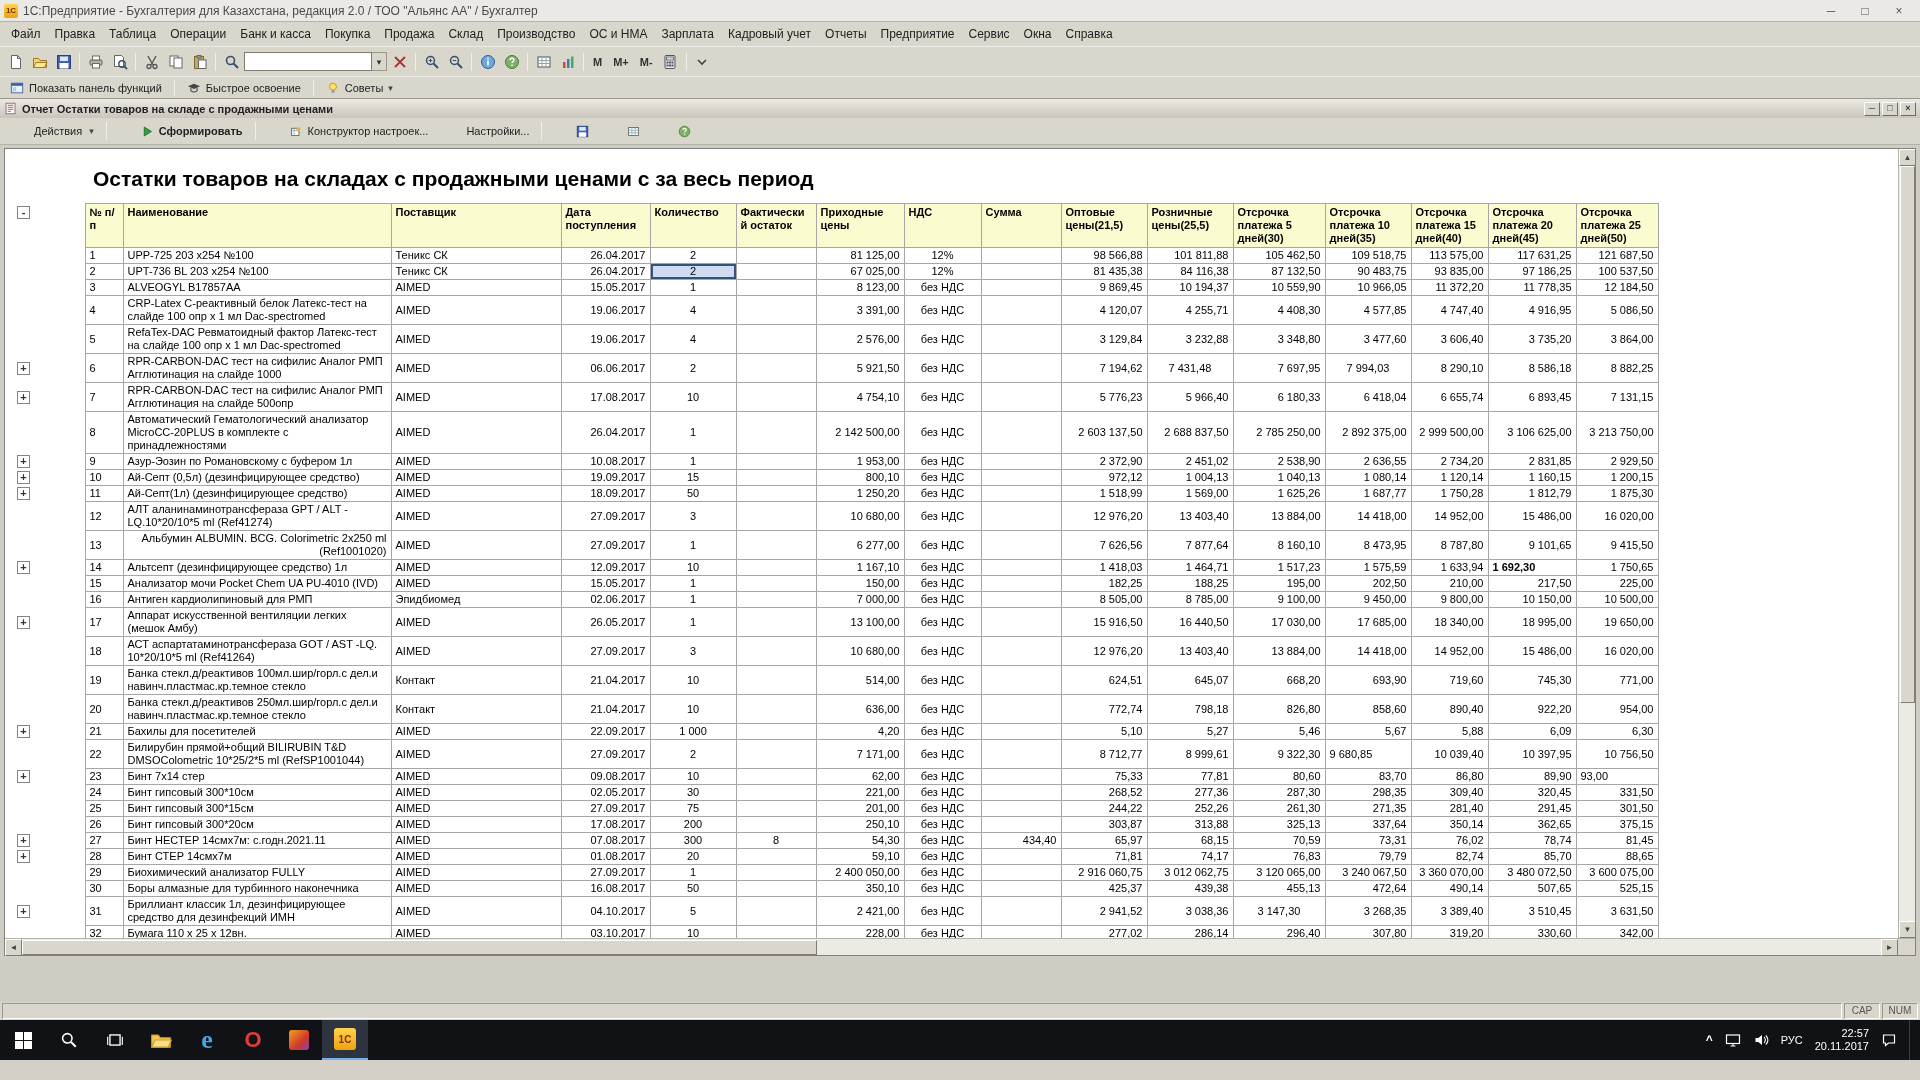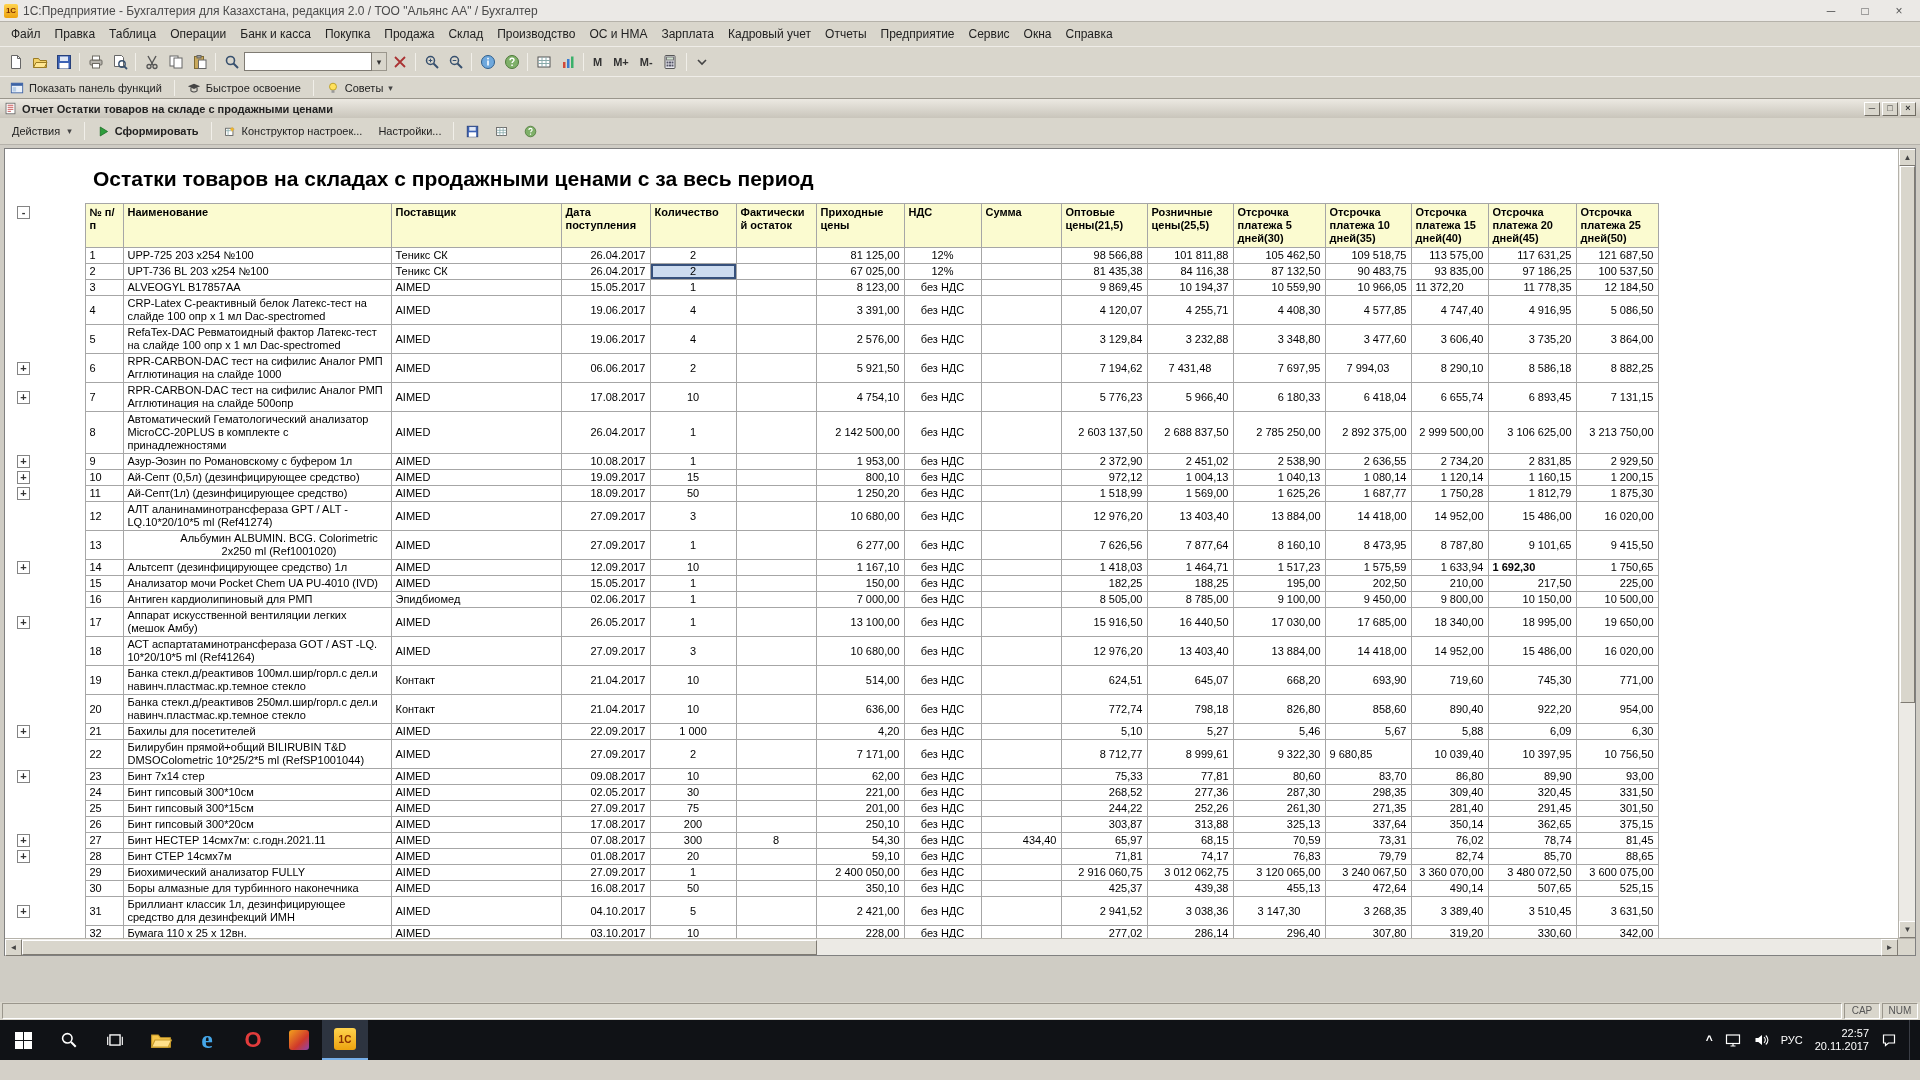--- a/index.html
+++ b/index.html
@@ -28,21 +28,21 @@
   .pb-btn svg { width:14px; height:14px; }
   .pb-caret { font-size:9px; color:#444; }
   .pb-sep { width:1px; height:16px; background:#a8a49a; border-right:1px solid #f1efe9; }
 
   .report-titlebar { height:20px; background:linear-gradient(#ece9e2,#c9c5bb); border-top:1px solid #9a968c; display:flex; align-items:center; gap:5px; padding:0 4px; font-size:11px; font-weight:bold; color:#222; }
   .report-titlebar svg { width:13px; height:13px; }
   .rw-btns { margin-left:auto; display:flex; gap:2px; }
   .rw-btn { width:16px; height:14px; background:#d9d6cc; border:1px solid; border-color:#fff #6f6b62 #6f6b62 #fff; font-size:9px; line-height:11px; text-align:center; color:#333; }
 
   .report-toolbar { height:27px; background:#d9d6cc; border-bottom:1px solid #b5b2aa; display:flex; align-items:center; padding:0 5px; gap:2px; font-size:11px; color:#222; }
-  .rt-btn { display:flex; align-items:center; gap:5px; padding:4px 7px; }
+  .rt-btn { display:flex; align-items:center; gap:5px; padding:4px 7px;margin-left:22px; }
   .rt-btn svg { width:13px; height:13px; }
   .rt-bold { font-weight:bold; }
   .rt-caret { font-size:9px; color:#444; margin-left:2px; }
   .rt-sep { width:1px; height:18px; background:#a8a49a; border-right:1px solid #f1efe9; margin:0 3px; }
 
   
   .content { height:857px; background:#cfccc4; padding:3px 4px 0 4px; }
   .sheet-outer { height:808px; border:1px solid #808080; background:#fff; display:flex; flex-direction:column; }
   .sheet-view { flex:1; display:flex; overflow:hidden; }
   .sheet { flex:1; background:#fff; overflow:hidden; }
@@ -468,21 +468,21 @@
                   <td style="text-align: right;">15.05.2017</td>
                   <td style="text-align: center;">1</td>
                   <td style="text-align: center;"></td>
                   <td style="text-align: right;">8 123,00</td>
                   <td style="text-align: center;">без НДС</td>
                   <td style="text-align: right;"></td>
                   <td style="text-align: right;">9 869,45</td>
                   <td style="text-align: right;">10 194,37</td>
                   <td style="text-align: right;">10 559,90</td>
                   <td style="text-align: right;">10 966,05</td>
-                  <td style="text-align: left;">11 372,20</td>
+                  <td style="text-align: right;">11 372,20</td>
                   <td style="text-align: right;">11 778,35</td>
                   <td style="text-align: right;">12 184,50</td>
                 </tr>
                 <tr>
                   <td class="gutter"></td>
                   <td style="text-align: left;">4</td>
                   <td class="c-name" style="text-align: left;">CRP-Latex С-реактивный белок Латекс-тест на слайде 100 опр х 1 мл Dac-spectromed</td>
                   <td style="text-align: left;">AIMED</td>
                   <td style="text-align: right;">19.06.2017</td>
                   <td style="text-align: center;">4</td>
@@ -646,21 +646,21 @@
                   <td style="text-align: right;">13 403,40</td>
                   <td style="text-align: right;">13 884,00</td>
                   <td style="text-align: right;">14 418,00</td>
                   <td style="text-align: right;">14 952,00</td>
                   <td style="text-align: right;">15 486,00</td>
                   <td style="text-align: right;">16 020,00</td>
                 </tr>
                 <tr>
                   <td class="gutter"></td>
                   <td style="text-align: left;">13</td>
-                  <td class="c-name" style="text-align: center; padding-left: 48px;">Альбумин ALBUMIN. BCG. Colorimetric  2x250 ml (Ref1001020)</td>
+                  <td class="c-name" style="text-align: right;">Альбумин ALBUMIN. BCG. Colorimetric  2x250 ml (Ref1001020)</td>
                   <td style="text-align: left;">AIMED</td>
                   <td style="text-align: right;">27.09.2017</td>
                   <td style="text-align: center;">1</td>
                   <td style="text-align: center;"></td>
                   <td style="text-align: right;">6 277,00</td>
                   <td style="text-align: center;">без НДС</td>
                   <td style="text-align: right;"></td>
                   <td style="text-align: right;">7 626,56</td>
                   <td style="text-align: right;">7 877,64</td>
                   <td style="text-align: right;">8 160,10</td>
@@ -850,21 +850,21 @@
                   <td style="text-align: center;"></td>
                   <td style="text-align: right;">62,00</td>
                   <td style="text-align: center;">без НДС</td>
                   <td style="text-align: right;"></td>
                   <td style="text-align: right;">75,33</td>
                   <td style="text-align: right;">77,81</td>
                   <td style="text-align: right;">80,60</td>
                   <td style="text-align: right;">83,70</td>
                   <td style="text-align: right;">86,80</td>
                   <td style="text-align: right;">89,90</td>
-                  <td style="text-align: right; margin-top: 32px;">93,00</td>
+                  <td style="text-align: left; margin-top: 32px;">93,00</td>
                 </tr>
                 <tr>
                   <td class="gutter"></td>
                   <td style="text-align: left;">24</td>
                   <td class="c-name" style="text-align: left;">Бинт гипсовый 300*10см</td>
                   <td style="text-align: left;">AIMED</td>
                   <td style="text-align: right;">02.05.2017</td>
                   <td style="text-align: center;">30</td>
                   <td style="text-align: center;"></td>
                   <td style="text-align: right;">221,00</td>

